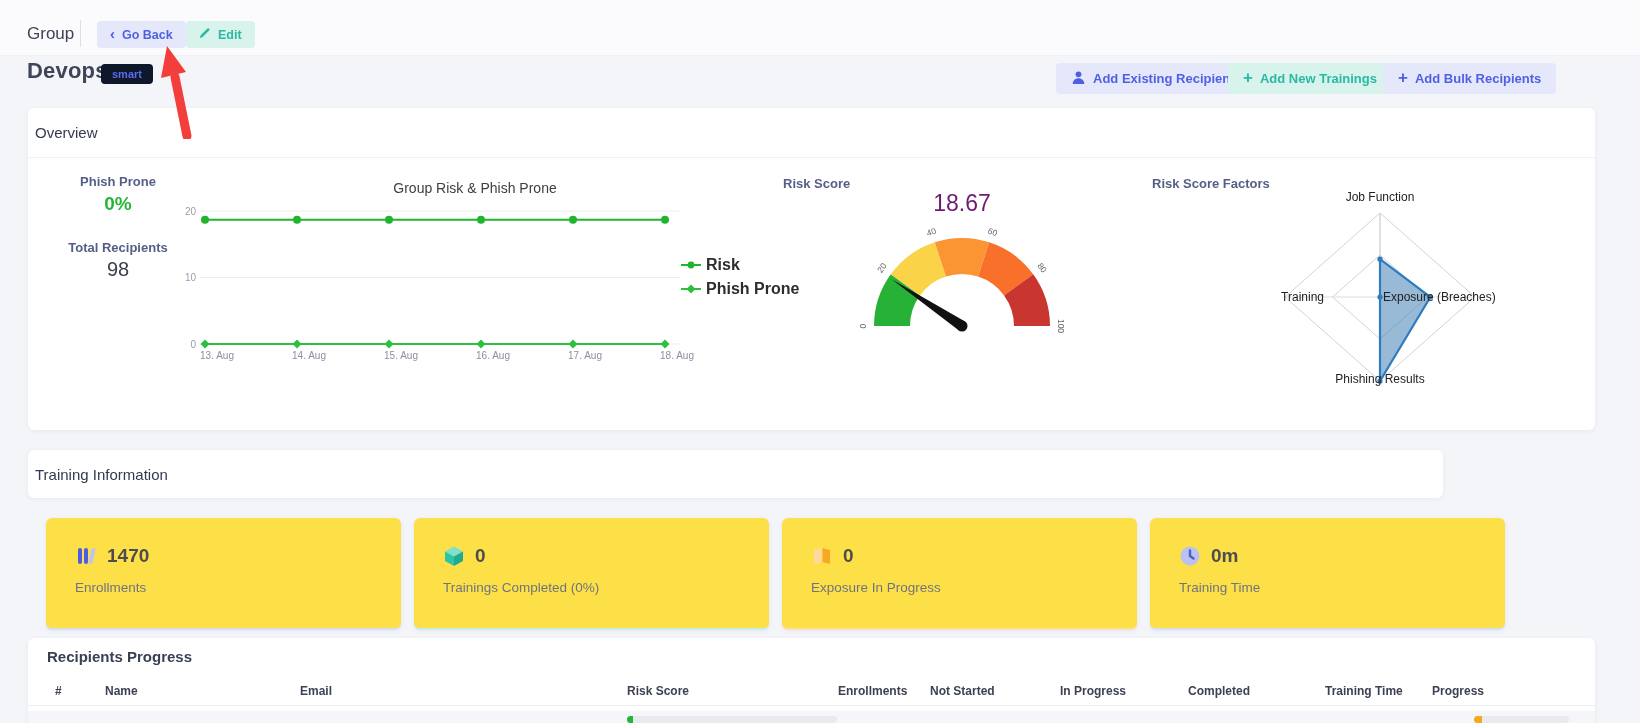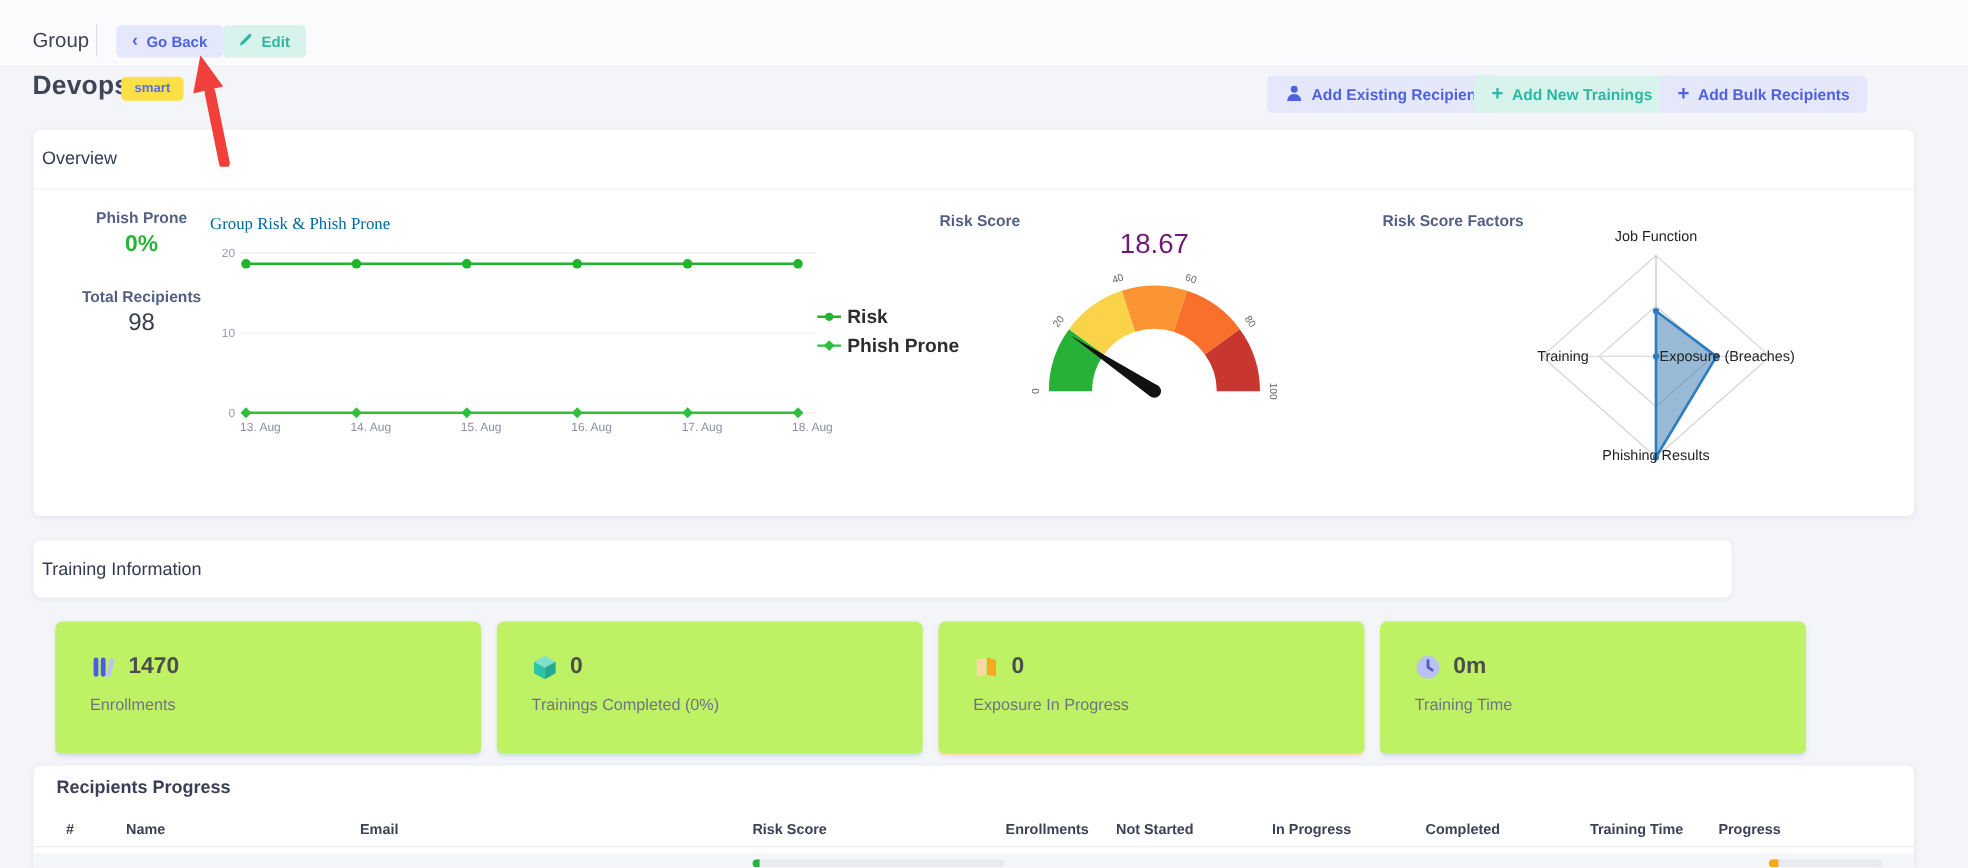--- a/index.html
+++ b/index.html
@@ -16,57 +16,57 @@
   .btn-sm { height:27px; padding:0 13px; font-size:12.5px; }
   .btn-md { height:31px; padding:0 15px; font-size:13px; }
   .btn-indigo { background:#e5e8fb; color:#4f61e2; }
   .btn-teal   { background:#d7f3ec; color:#2bb9a2; }
   .goback-btn { position:absolute; left:97px; top:21px; }
   .edit-btn   { position:absolute; left:186px; top:21px; }
   .chev { font-size:15px; line-height:1; margin-top:-2px; }
   .plus-ico { font-size:17px; line-height:1; font-weight:700; margin-top:-2px; }
 
   .page-title { position:absolute; left:27px; top:58px; font-size:22px; font-weight:700; color:#3f4458; letter-spacing:.2px; }
-  .smart-badge { position:absolute; left:101px; top:64px; background:#fde047; color:#5a6cec; font-size:11px;
+  .smart-badge { position:absolute; left:101px; top:64px; background:#0f172a; color:#5a6cec; font-size:11px;
                  font-weight:700; padding:4px 11px; border-radius:4px; }
   .hdr-btn-1 { position:absolute; left:1056px; top:63px; }
   .hdr-btn-2 { position:absolute; left:1228px; top:63px; }
   .hdr-btn-3 { position:absolute; left:1383px; top:63px; }
 
   .card { position:absolute; background:#fff; border-radius:6px; box-shadow:0 1px 4px rgba(40,50,90,.07); }
   .overview-card { left:28px; top:108px; width:1567px; height:322px; }
   .card-header { height:50px; border-bottom:1px solid #f0f1f5; display:flex; align-items:center; padding-left:7px;
                  font-size:15px; color:#333a52; }
 
   .stat-label { position:absolute; font-size:13px; font-weight:700; color:#555f86; }
   .big-green { position:absolute; font-size:19px; font-weight:700; color:#27b437; }
   .big-dark  { position:absolute; font-size:20px; color:#3a3f4a; }
   .center140 { left:20px; width:140px; text-align:center; }
 
   .linechart-wrap { position:absolute; left:147px; top:64px; width:600px; height:200px; }
-  .linechart-title { position:absolute; top:8px; left:0; width:600px; font-size:14px; color:#0369a1;font-family:Liberation Serif, serif; }
+  .linechart-title { position:absolute; top:8px; left:0; width:600px; text-align:center; font-size:14px; color:#404040; }
   .legend { position:absolute; left:653px; top:148px; display:flex; flex-direction:column; gap:6px; }
   .legend-item { display:flex; align-items:center; gap:5px; font-size:16px; font-weight:700; color:#2d2d2d; }
 
   .gauge-label { left:755px; top:68px; }
   .gauge-value { position:absolute; left:854px; top:82px; width:160px; text-align:center; font-size:23px; color:#701a75; }
   .gauge-wrap { position:absolute; left:824px; top:106px; width:220px; height:125px; }
 
   .radar-label { left:1124px; top:68px; }
   .radar-wrap { position:absolute; left:1242px; top:92px; width:230px; height:195px; }
   .radar-axis-label { position:absolute; font-size:12px; color:#222; }
   .rl-top { left:1292px; top:82px; width:120px; text-align:center; }
   .rl-right { left:1355px; top:182px; width:130px; text-align:left; }
   .rl-left { left:1202px; top:182px; width:94px; text-align:right; }
   .rl-bottom { left:1292px; top:264px; width:120px; text-align:center; }
 
   .training-card { left:28px; top:450px; width:1415px; height:48px; }
   .training-card .card-header { height:48px; border-bottom:none; }
 
-  .stat-card { position:absolute; top:518px; width:355px; height:112px; background:#bef264; border-radius:6px;
+  .stat-card { position:absolute; top:518px; width:355px; height:112px; background:#fde047; border-radius:6px;
                box-shadow:0 1px 4px rgba(40,50,90,.07); border-bottom:2px solid #ddd; }
   .sc-1 { left:46px;  border-bottom-color:#d8dcf5; }
   .sc-2 { left:414px; border-bottom-color:#c9ece6; }
   .sc-3 { left:782px; border-bottom-color:#fbe0ad; }
   .sc-4 { left:1150px; border-bottom-color:#d8ddf8; }
   .sc-icon { position:absolute; left:29px; top:27px; width:22px; height:22px; }
   .sc-value { position:absolute; left:61px; top:27px; font-size:19px; font-weight:700; color:#4d4d50; }
   .sc-label { position:absolute; left:29px; top:62px; font-size:13.5px; color:#6f7482; }
 
   .recipients-card { left:28px; top:638px; width:1567px; height:90px; border-radius:6px 6px 0 0; }

